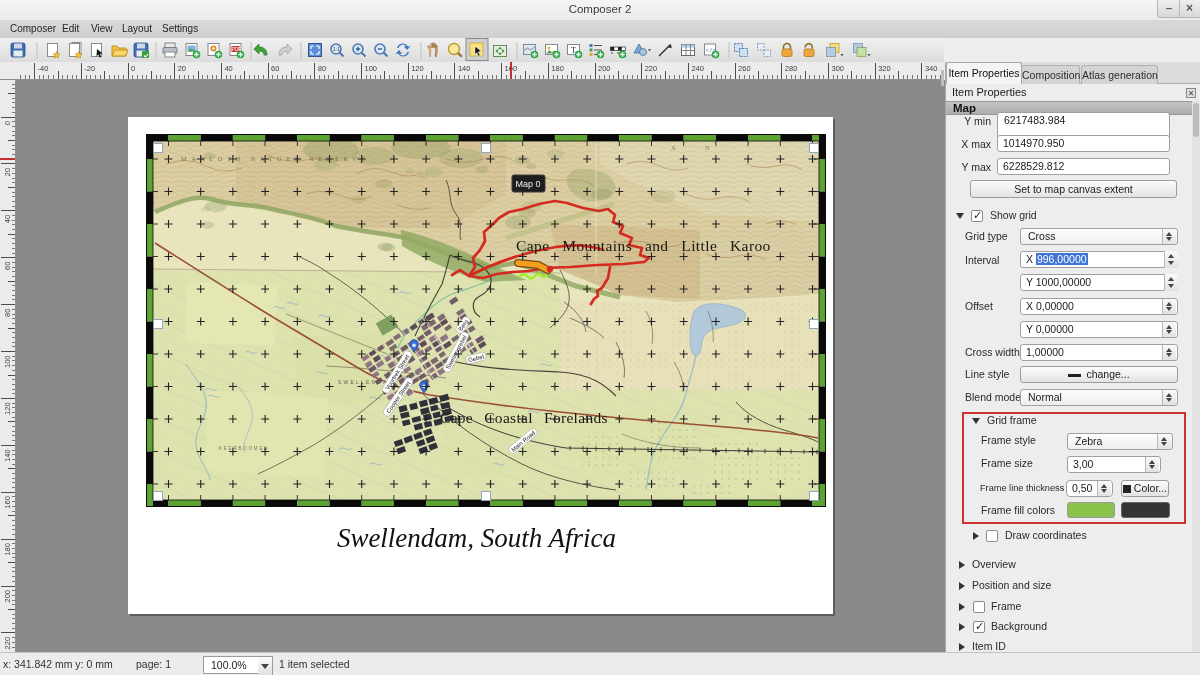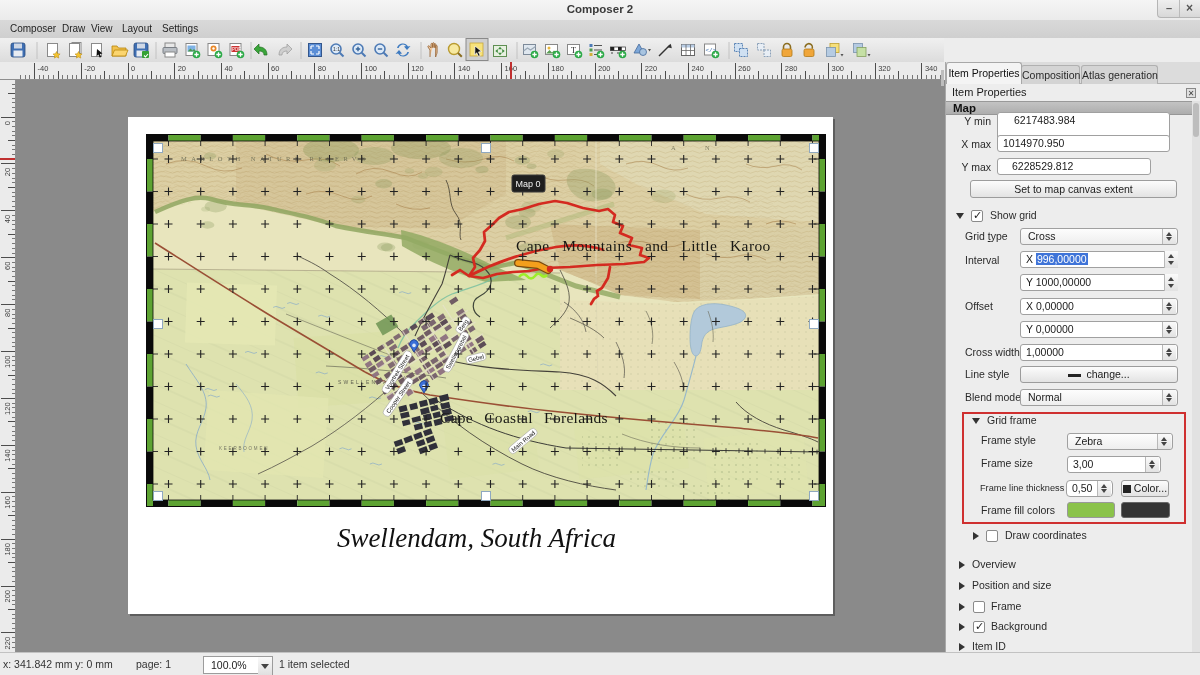--- a/index.html
+++ b/index.html
@@ -2,30 +2,30 @@
 <html><head><meta charset="utf-8">
 <style>
 html,body{margin:0;padding:0;width:1200px;height:675px;overflow:hidden;font-family:"Liberation Sans",sans-serif;}
 *{box-sizing:content-box;}
 .abs{position:absolute;}
 </style></head>
 <body>
 <div class="abs" style="left:0;top:0;width:1200px;height:675px;background:#ededed"></div>
 
 <div class="abs" style="left:0;top:0;width:1200px;height:20px;background:linear-gradient(#f5f5f5,#ebebeb)"></div>
-<div class="abs" style="left:0;top:0;width:1200px;height:20px;text-align:center;font-size:11.5px;font-weight:bold;color:#3a3a3a;line-height:19px">Composer 2</div>
+<div class="abs" style="left:0;top:0;width:1200px;height:20px;text-align:center;font-size:11.5px;font-weight:normal;color:#3a3a3a;line-height:19px">Composer 2</div>
 <div class="abs" style="left:1157px;top:0;width:43px;height:17px;background:linear-gradient(#efefef,#d8d8d8);border:1px solid #b5b5b5;border-top:none;border-right:none;border-radius:0 0 0 4px">
   <span class="abs" style="left:8px;top:2px;color:#555;font-size:11px;font-weight:bold">–</span>
   <span class="abs" style="left:21px;top:0;width:1px;height:17px;background:#bbb"></span>
   <span class="abs" style="left:28px;top:1px;color:#555;font-size:12px;font-weight:bold">×</span>
 </div>
 
 <div class="abs" style="left:0;top:20px;width:1200px;height:18px;background:linear-gradient(#d9d9d9,#cfcfcf)"></div>
 <div class="abs" style="top:23px;left:10px;font-size:10px;color:#1e1e1e">Composer</div>
-<div class="abs" style="top:23px;left:62px;font-size:10px;color:#1e1e1e">Draw</div>
+<div class="abs" style="top:23px;left:62px;font-size:10px;color:#1e1e1e">Edit</div>
 <div class="abs" style="top:23px;left:91px;font-size:10px;color:#1e1e1e">View</div>
 <div class="abs" style="top:23px;left:122px;font-size:10px;color:#1e1e1e">Layout</div>
 <div class="abs" style="top:23px;left:162px;font-size:10px;color:#1e1e1e">Settings</div>
 
 <svg style="position:absolute;left:0;top:38px" width="944" height="24">
 <rect width="944" height="24" fill="url(#tbg)"></rect>
 <defs>
       <linearGradient id="tbg" x1="0" y1="0" x2="0" y2="1">
         <stop offset="0" stop-color="#f0f0f0"></stop>
         <stop offset="1" stop-color="#dcdcdc"></stop>
@@ -980,25 +980,25 @@
 <div style="position:absolute;left:946px;top:62px;width:254px;height:22px;background:#dcdcdc;border-bottom:1px solid #b0b0b0;box-sizing:border-box"></div>
 <div style="position:absolute;left:1021px;top:65px;width:59px;height:19px;background:#d4d4d4;border:1px solid #b0b0b0;border-bottom:none;border-radius:3px 3px 0 0;font-size:10.5px;color:#2a2a2a;text-align:center;line-height:18px;white-space:nowrap;box-sizing:border-box">Composition</div>
 <div style="position:absolute;left:1081px;top:65px;width:77px;height:19px;background:#d4d4d4;border:1px solid #b0b0b0;border-bottom:none;border-radius:3px 3px 0 0;font-size:10.5px;color:#2a2a2a;text-align:left;line-height:18px;white-space:nowrap;box-sizing:border-box">Atlas generation</div>
 <div style="position:absolute;left:946px;top:62px;width:76px;height:22px;background:#f4f4f4;border:1px solid #a8a8a8;border-bottom:none;border-radius:3px 3px 0 0;font-size:10.5px;color:#111;text-align:center;line-height:21px;white-space:nowrap;box-sizing:border-box">Item Properties</div>
 <div style="position:absolute;left:952px;top:86px;width:180px;height:14px;font-size:11px;color:#1a1a1a">Item Properties</div>
 <div style="position:absolute;left:1186px;top:88px;width:10px;height:10px;border:1px solid #888;background:#e0e0e0;font-size:8px;line-height:9px;text-align:center;color:#444;box-sizing:border-box">✕</div>
 <div style="position:absolute;left:946px;top:101px;width:246px;height:14px;background:linear-gradient(#c3c3c3,#adadad);border-top:1px solid #999;border-bottom:1px solid #969696;font-size:11.5px;font-weight:bold;color:#111;padding-left:7px;line-height:13px;box-sizing:border-box">Map</div>
 <div style="position:absolute;left:1192px;top:101px;width:8px;height:551px;background:#e2e2e2"></div>
 <div style="position:absolute;left:1193px;top:103px;width:6px;height:34px;background:#bdbdbd;border-radius:3px"></div>
 <div style="position:absolute;font-size:10.5px;color:#2a2a2a;left:901px;top:115px;width:90px;text-align:right">Y min</div>
-<div style="position:absolute;background:#fff;border:1px solid #a0a0a0;border-radius:3px;box-sizing:border-box;font-size:10.5px;color:#1a1a1a;left:997px;top:112px;width:173px;height:33px;line-height:15px;padding-left:16px">6217483.984</div>
+<div style="position:absolute;background:#fff;border:1px solid #a0a0a0;border-radius:3px;box-sizing:border-box;font-size:10.5px;color:#1a1a1a;left:997px;top:112px;width:173px;height:33px;line-height:15px;padding-left:6px">6217483.984</div>
 <div style="position:absolute;font-size:10.5px;color:#2a2a2a;left:901px;top:138px;width:90px;text-align:right">X max</div>
 <div style="position:absolute;background:#fff;border:1px solid #a0a0a0;border-radius:3px;box-sizing:border-box;font-size:10.5px;color:#1a1a1a;left:997px;top:135px;width:173px;height:17px;line-height:15px;padding-left:5px">1014970.950</div>
 <div style="position:absolute;font-size:10.5px;color:#2a2a2a;left:901px;top:161px;width:90px;text-align:right">Y max</div>
-<div style="position:absolute;background:#fff;border:1px solid #a0a0a0;border-radius:3px;box-sizing:border-box;font-size:10.5px;color:#1a1a1a;left:997px;top:158px;width:154px;height:17px;line-height:15px;padding-left:14px">6228529.812</div>
+<div style="position:absolute;background:#fff;border:1px solid #a0a0a0;border-radius:3px;box-sizing:border-box;font-size:10.5px;color:#1a1a1a;left:997px;top:158px;width:173px;height:17px;line-height:15px;padding-left:5px">6228529.812</div>
 <div style="position:absolute;left:970px;top:180px;width:207px;height:18px;background:linear-gradient(#fcfcfc,#e3e3e3);border:1px solid #9c9c9c;border-radius:3px;box-sizing:border-box;font-size:10.5px;color:#1a1a1a;text-align:center;white-space:nowrap;line-height:16px">Set to map canvas extent</div>
 <div style="position:absolute;left:956px;top:213px;width:0;height:0;border-left:4px solid transparent;border-right:4px solid transparent;border-top:6px solid #333"></div>
 <div style="position:absolute;left:971px;top:210px;width:12px;height:12px;background:#fff;border:1px solid #8a8a8a;border-radius:2px;box-sizing:border-box">
     <span style="position:absolute;left:1px;top:-2px;font-size:11px;color:#222">✓</span>
   </div>
 <div style="position:absolute;font-size:10.5px;color:#2a2a2a;left:990px;top:209px;white-space:nowrap">Show grid</div>
 <div style="position:absolute;font-size:10.5px;color:#2a2a2a;left:965px;top:230px;white-space:nowrap">Grid <u>t</u>ype</div>
 <div style="position:absolute;background:#fff;border:1px solid #a0a0a0;border-radius:3px;box-sizing:border-box;font-size:10.5px;color:#1a1a1a;left:1020px;top:228px;width:158px;height:17px;line-height:15px;padding-left:7px;background:linear-gradient(#fdfdfd,#eee)">Cross<span style="position:absolute;right:1px;top:0;width:13px;height:100%;border-left:1px solid #b8b8b8;background:linear-gradient(#fafafa,#e2e2e2)">
       <span style="position:absolute;left:3px;top:3px;width:0;height:0;border-left:3.5px solid transparent;border-right:3.5px solid transparent;border-bottom:4px solid #444"></span>
       <span style="position:absolute;left:3px;bottom:3px;width:0;height:0;border-left:3.5px solid transparent;border-right:3.5px solid transparent;border-top:4px solid #444"></span>

